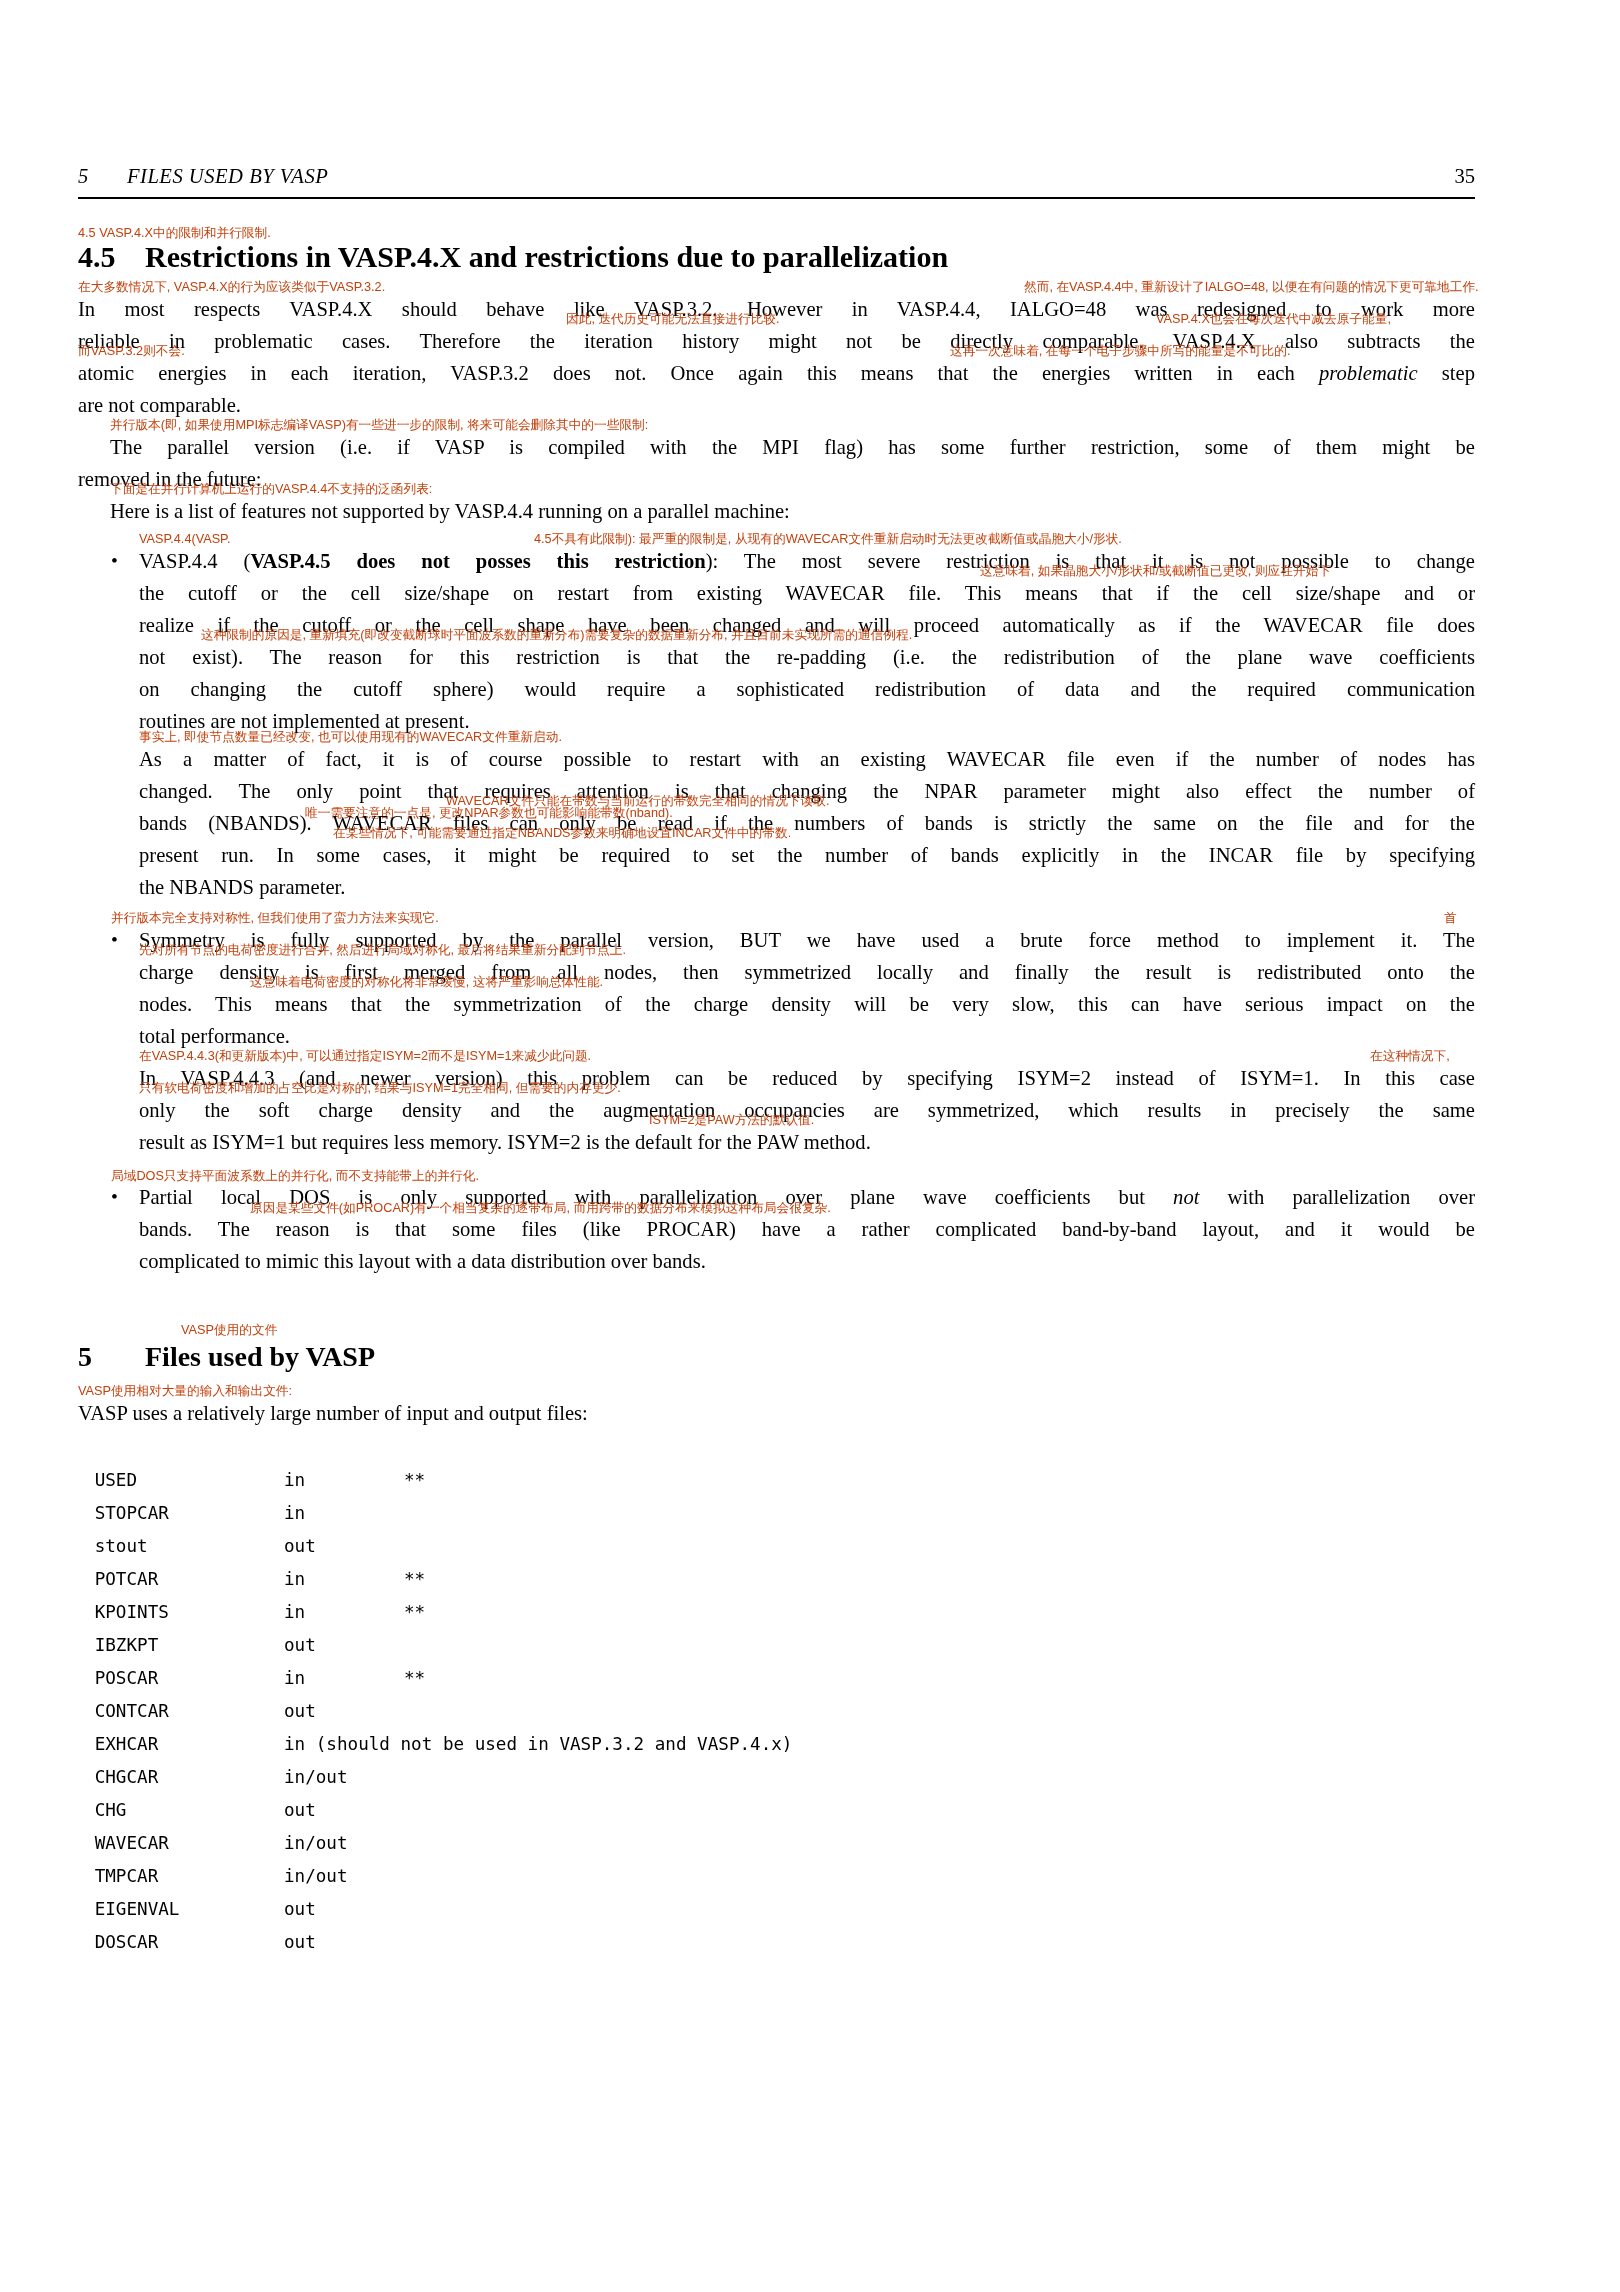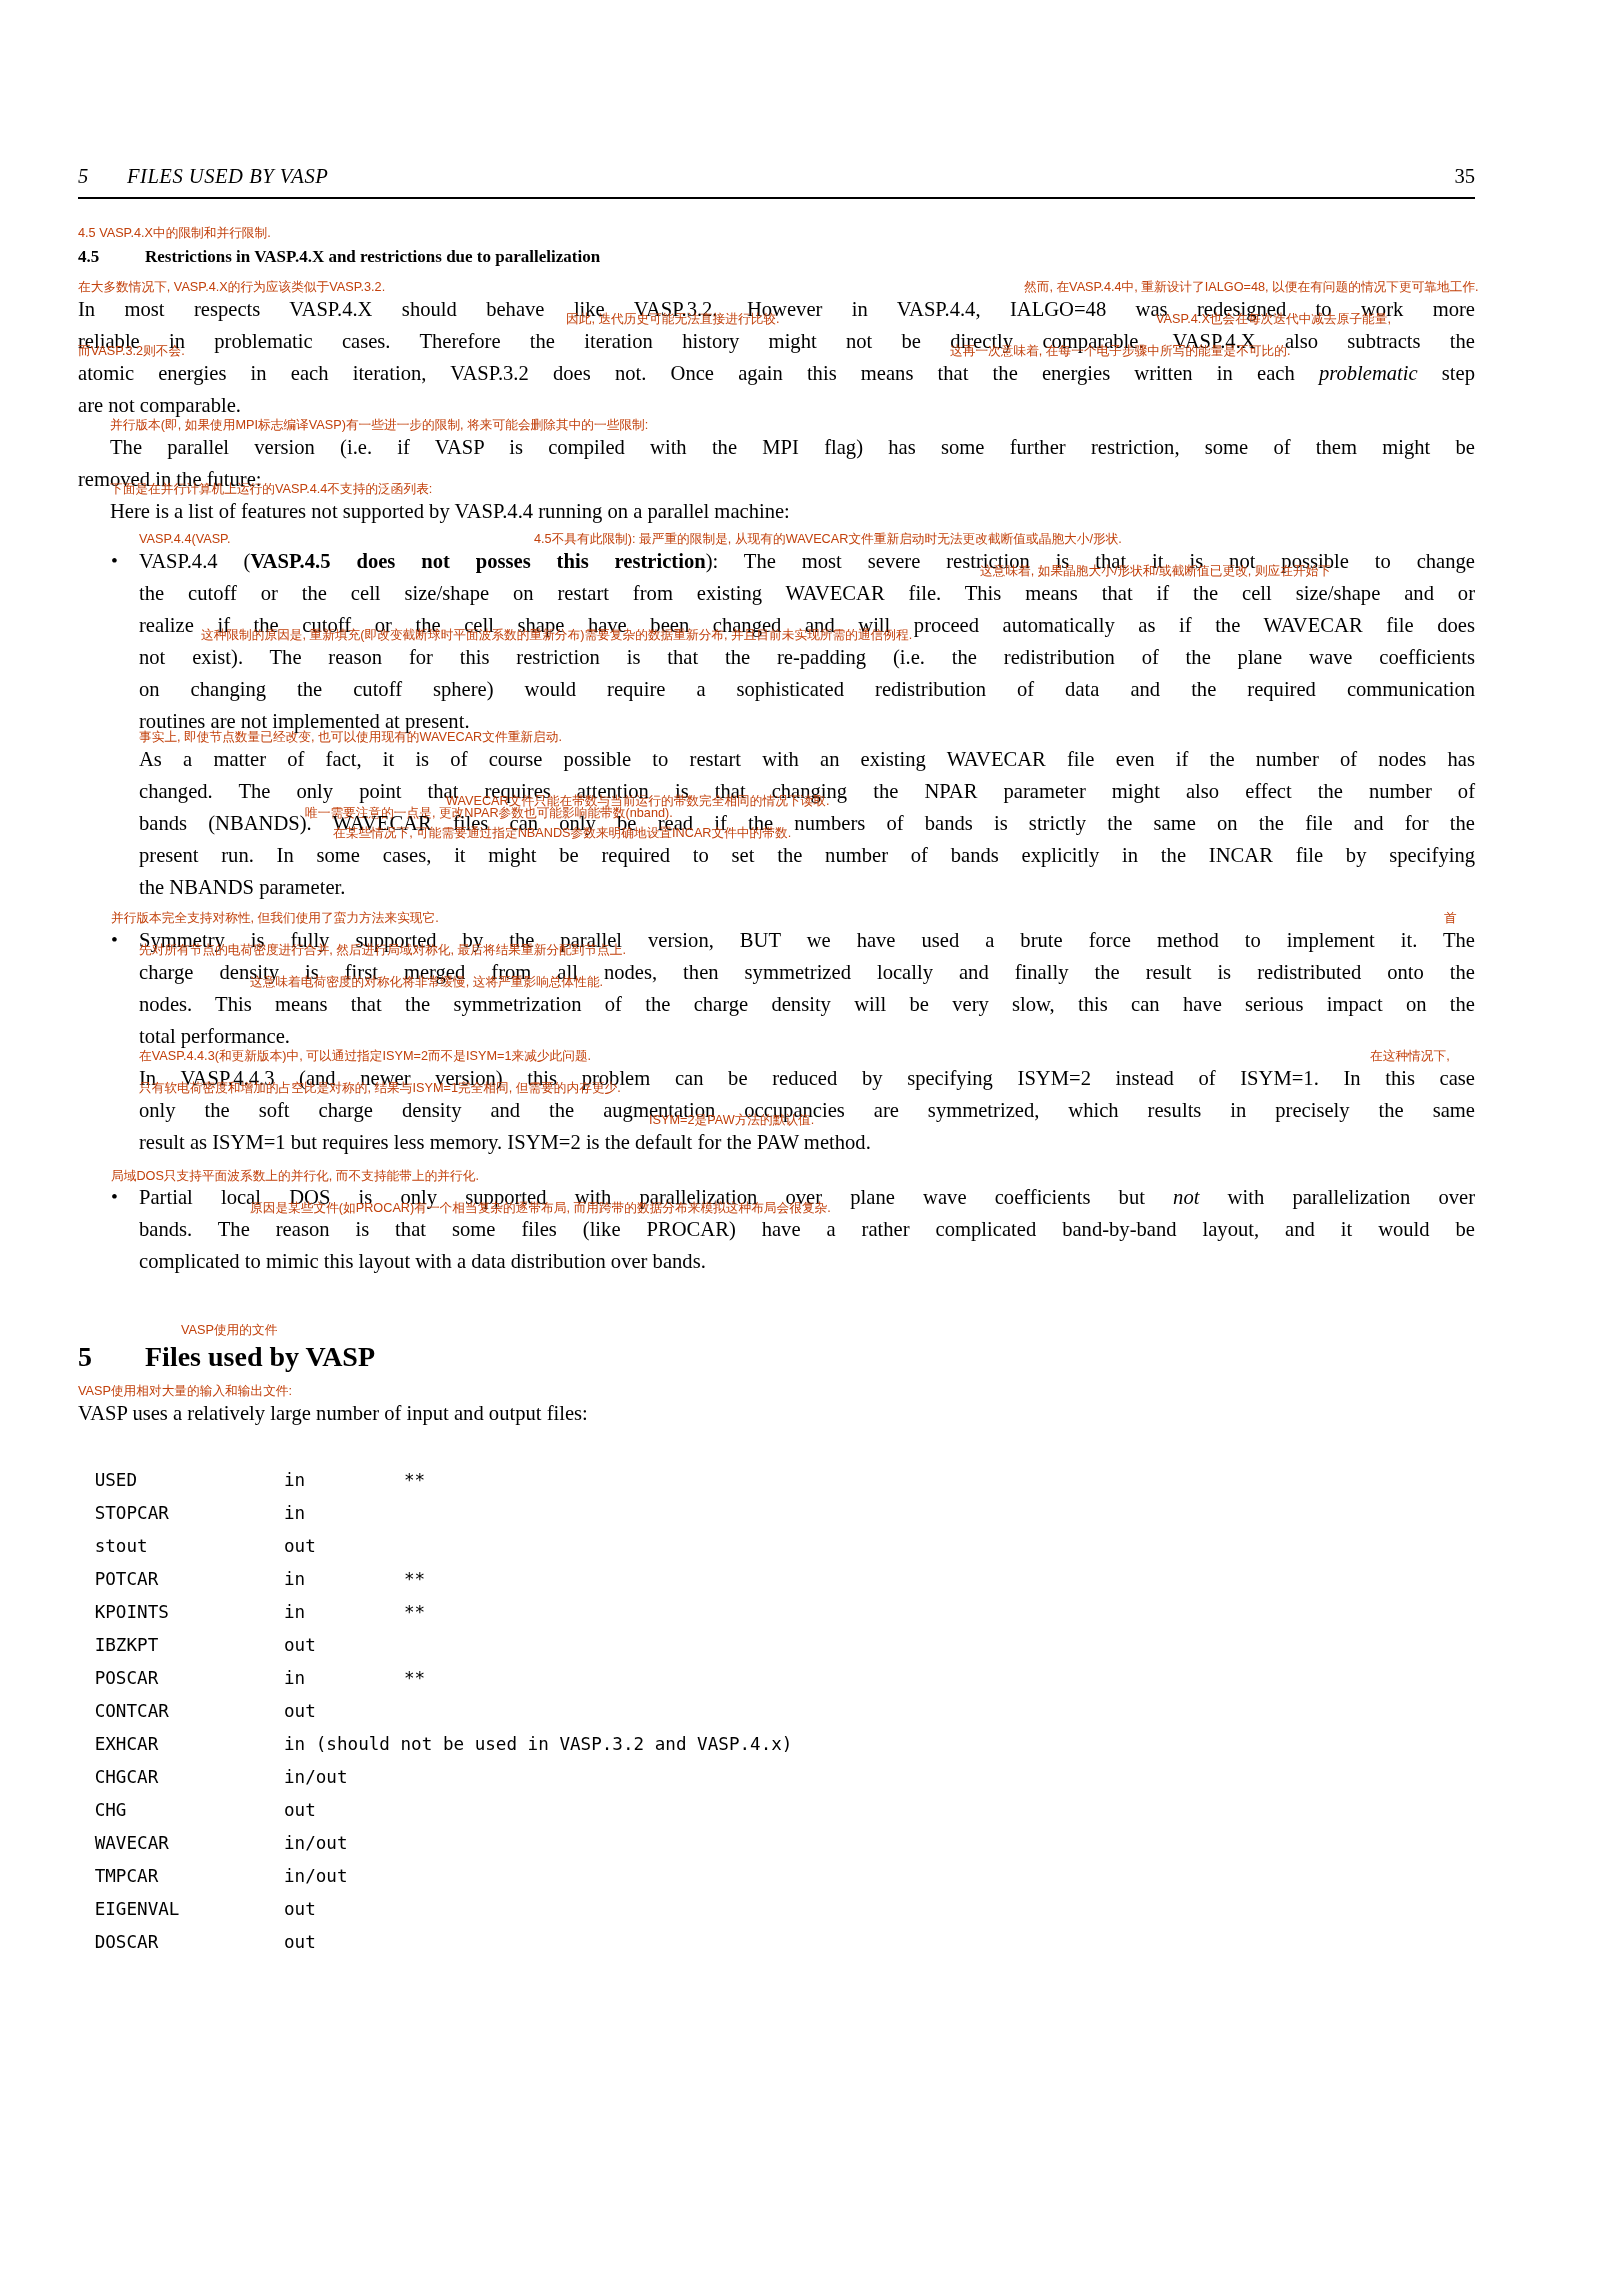--- a/index.html
+++ b/index.html
@@ -20,21 +20,21 @@
   .en.j{text-align:justify;text-align-last:justify;}
   .it{font-style:italic;}
   .bd{font-weight:bold;}
   .cn{position:absolute;top:-11.8px;font-size:12.7px;line-height:13.7px;color:#c2410c;
       white-space:nowrap;font-family:"Liberation Sans",sans-serif;}
   .cnline{position:relative;height:16.7px;}
   .cnline .cn{top:2px;}
   .marker{position:absolute;left:-28px;top:0;font-size:19.6px;}
   .hrow{font-weight:bold;}
   .hrow .h-num{display:inline-block;width:67px;}
-  .h2 .hrow{font-size:17px;line-height:30px;}
+  .h2 .hrow{font-size:30px;line-height:30px;}
   .h1 .hrow{font-size:28px;line-height:36px;}
   
   .filetable{font-family:"DejaVu Sans Mono","Liberation Mono",monospace;font-size:17.6px;}
   .frow{position:relative;height:33px;line-height:33px;}
   .frow span{position:absolute;white-space:pre;}
   .fname{left:16.7px;}
   .fdir{left:206px;}
   .fflag{left:326px;}
 </style>
 </head>

